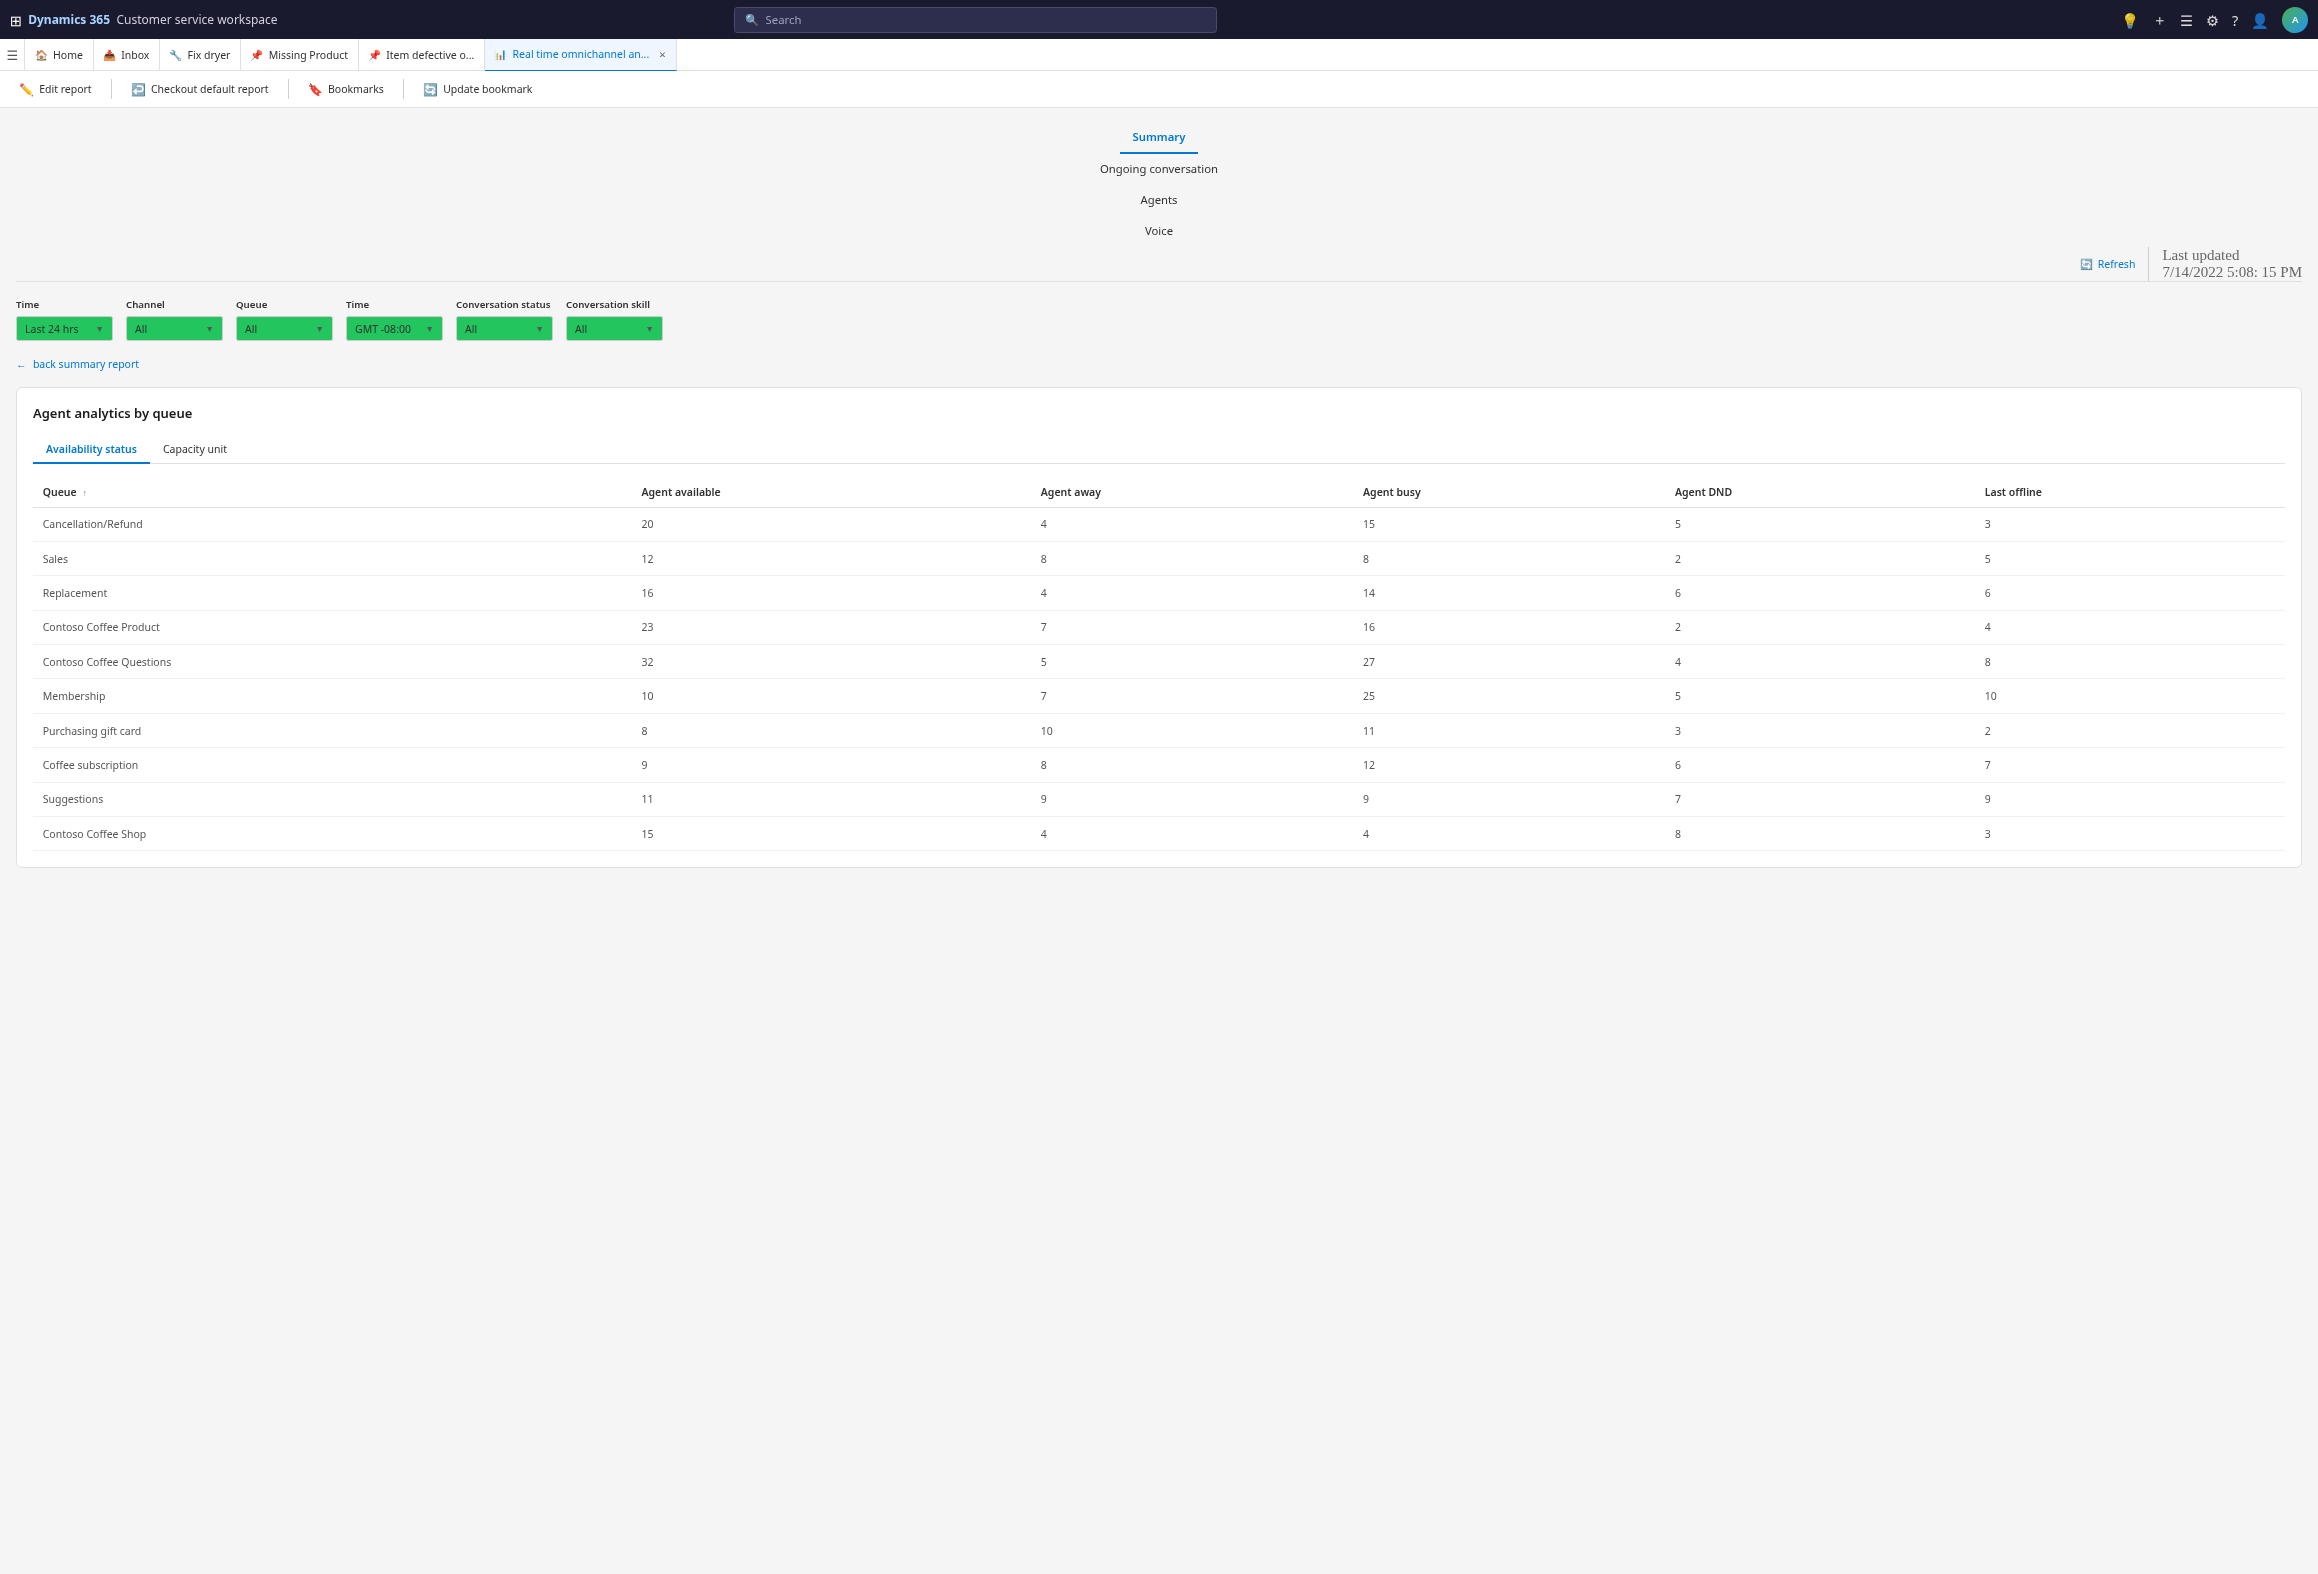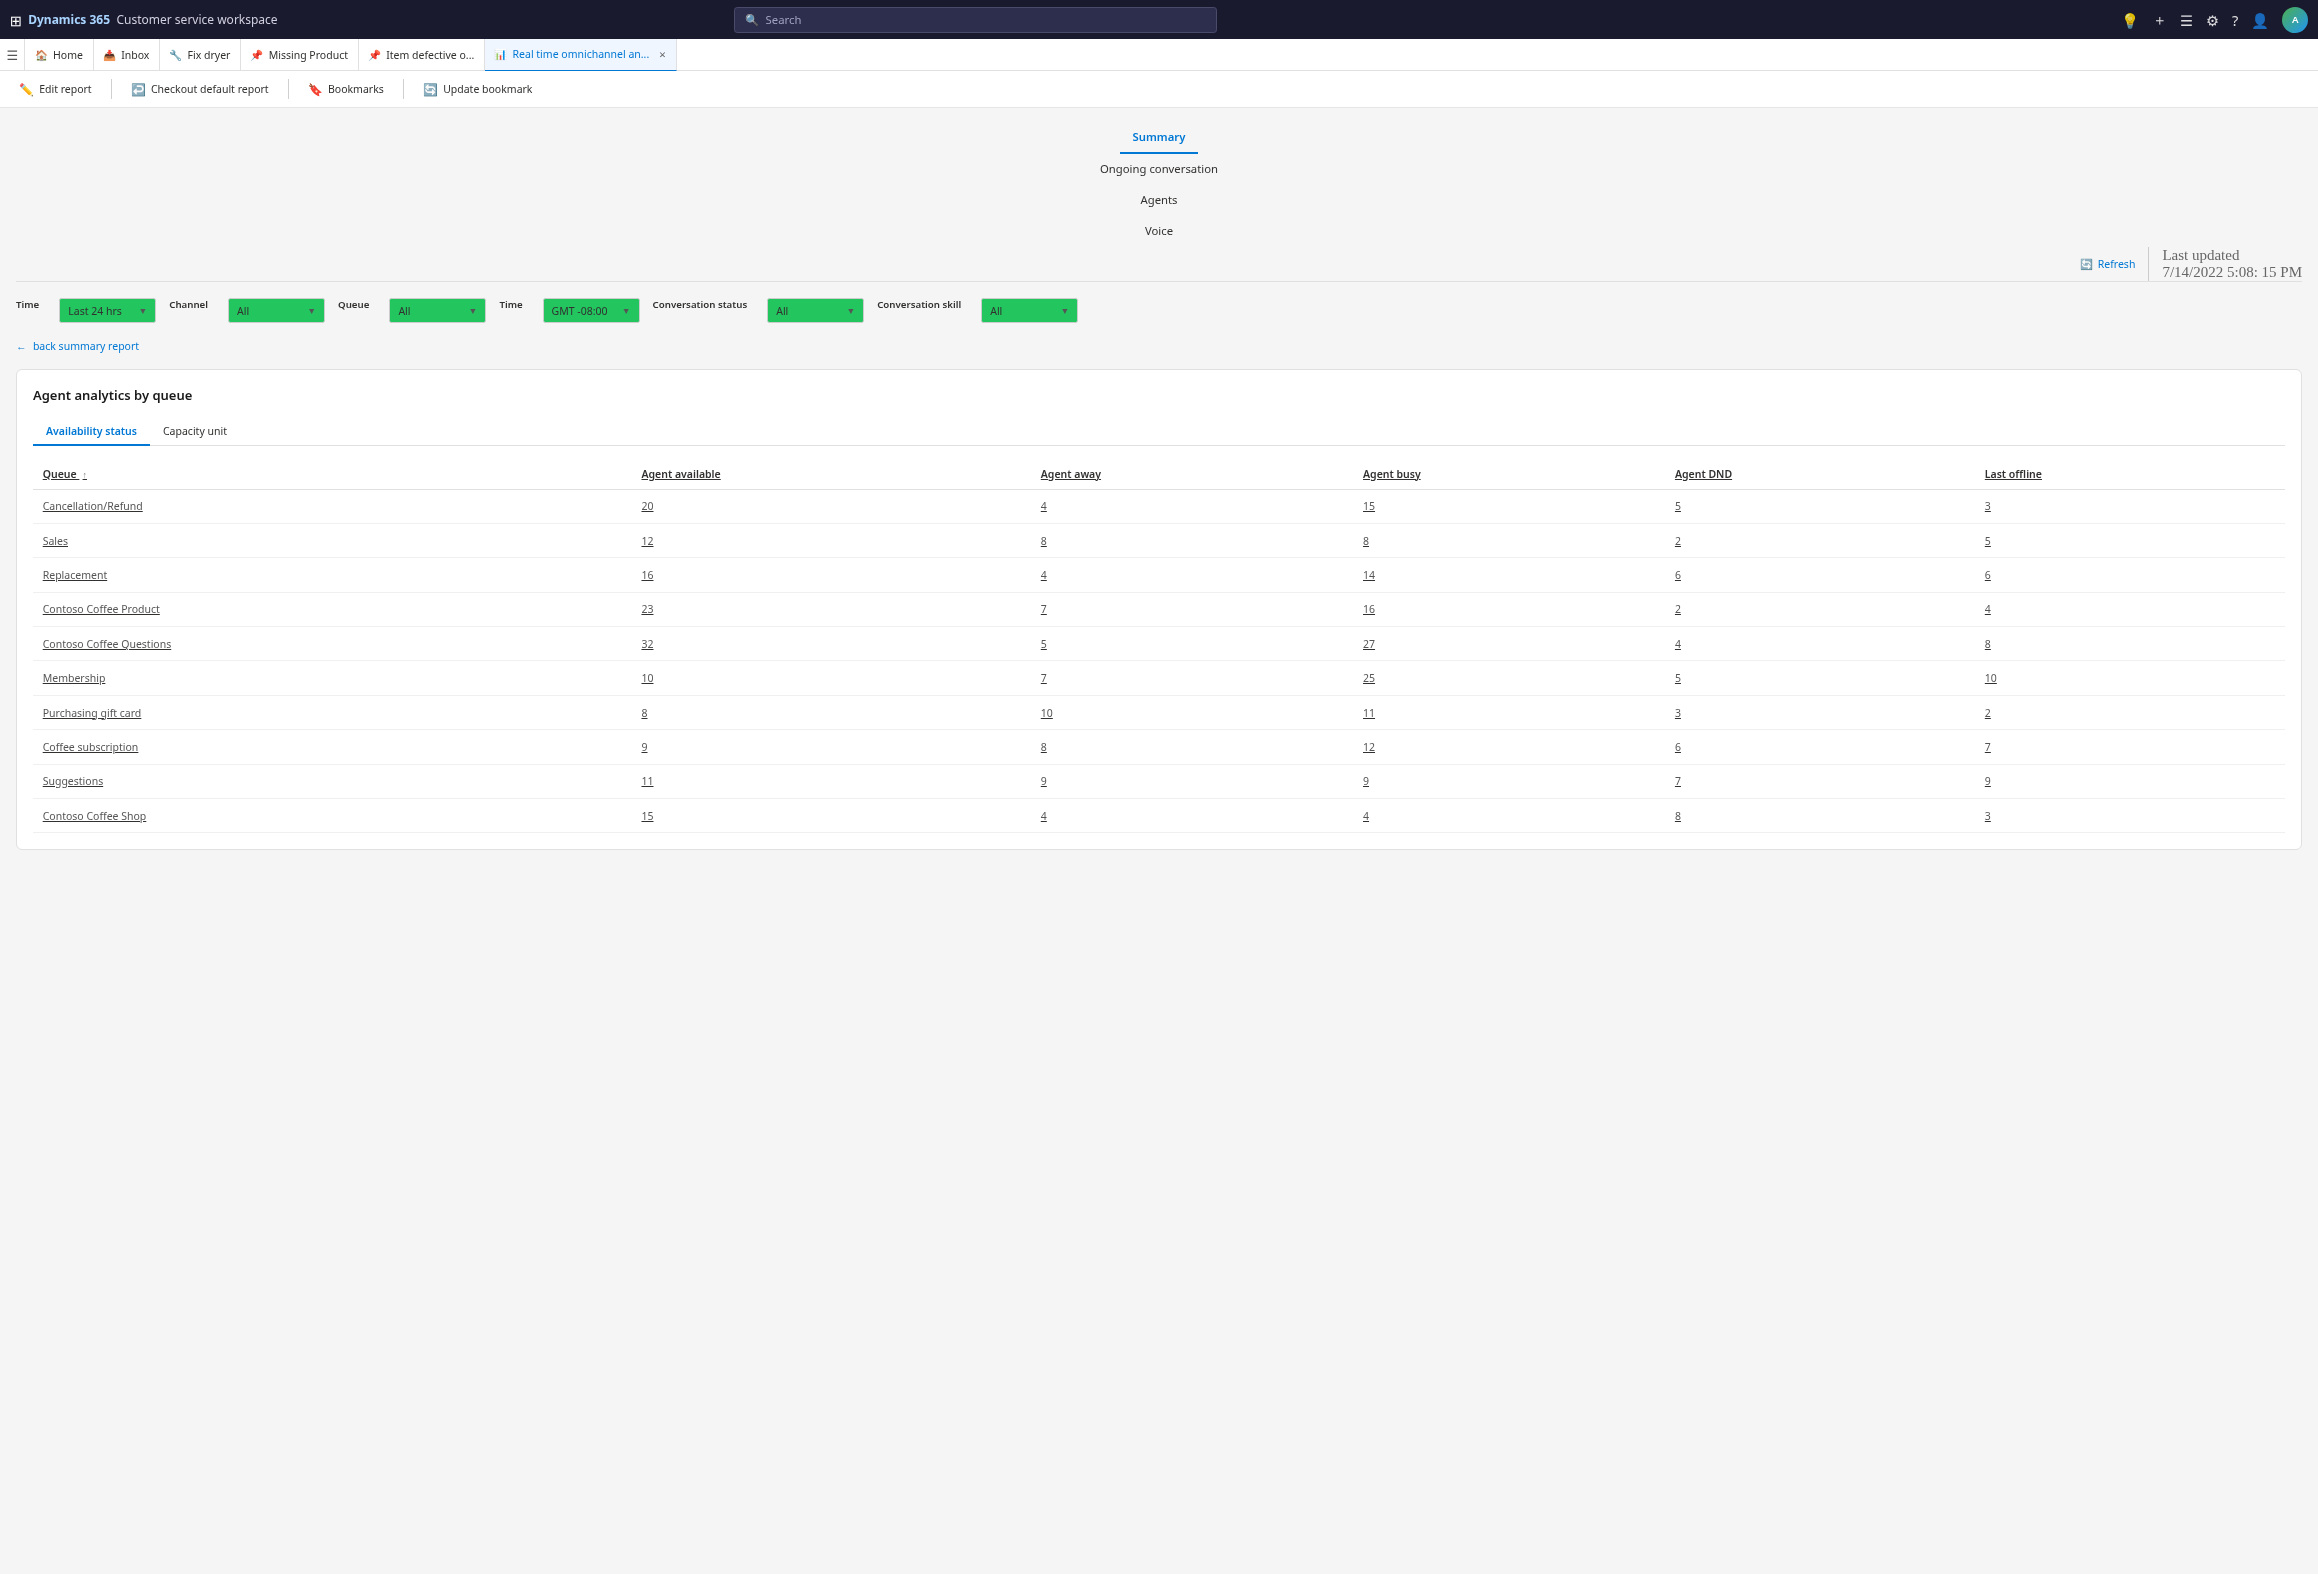--- a/index.html
+++ b/index.html
@@ -161,21 +161,21 @@
     }
     .last-updated { color: #666; font-size: 15px; border-left: 0.8px solid #ccc; padding-left: 13px; font-family: Liberation Serif, serif; }
 
     
     .filters-row {
       display: flex;
       gap: 13px;
       margin-bottom: 16px;
       flex-wrap: wrap;
     }
-    .filter-group { display: flex; flex-direction: row; gap: 20px; }
+    .filter-group { display: flex; flex-direction: column; gap: 5px; }
     .filter-label { font-size: 9.7px; color: #323130; font-weight: 600; }
     .filter-select {
       display: flex;
       align-items: center;
       border: 0.8px solid #ccc;
       border-radius: 2.4px;
       padding: 4.8px 8px;
       background: #22c55e;
       font-size: 10.5px;
       cursor: pointer;
@@ -227,21 +227,20 @@
     .inner-tab.active {
       color: #0078d4;
       border-bottom-color: #0078d4;
       font-weight: 600;
     }
 
     
     .data-table {
       width: 100%;
       border-collapse: collapse;
-      text-decoration: underline;
     }
     .data-table th {
       text-align: left;
       padding: 8px 9.7px;
       font-size: 10.5px;
       font-weight: 600;
       color: #323130;
       border-bottom: 1.6px solid #e0e0e0;
     }
     .data-table td {

